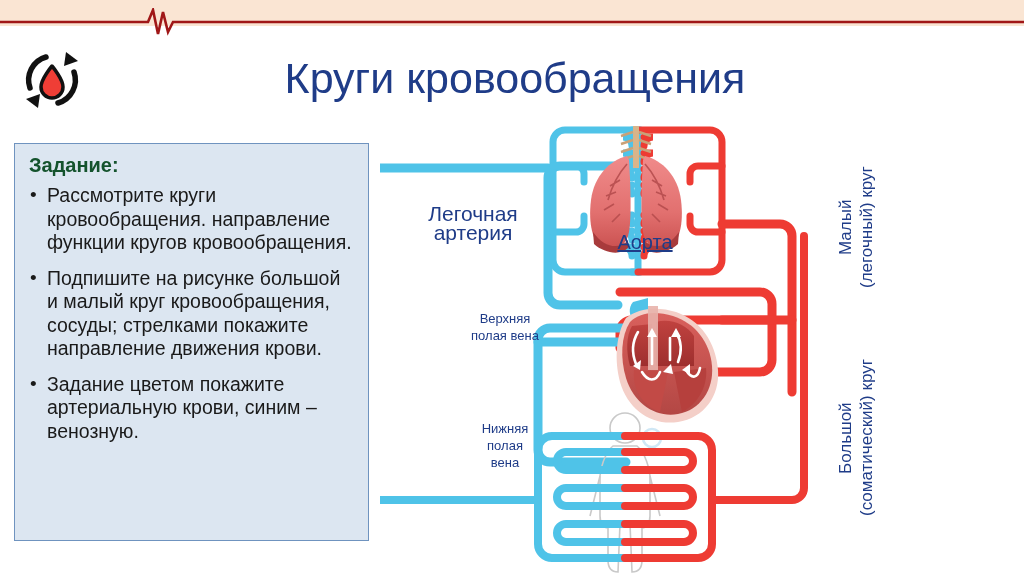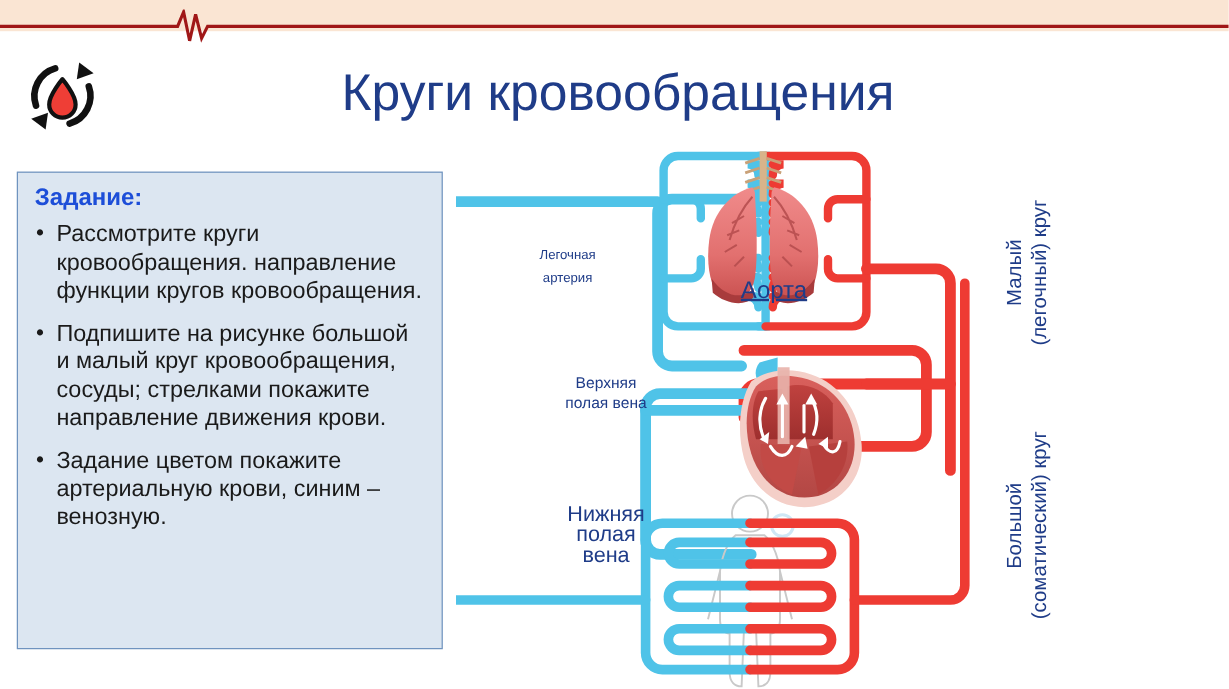--- a/index.html
+++ b/index.html
@@ -19,37 +19,37 @@
     display:flex;align-items:center;justify-content:center;
     color:#1f3c88;font-weight:normal;font-size:43px;letter-spacing:0px;
     white-space:nowrap;
   }
   
   #task-panel{
     position:absolute;left:14px;top:143px;width:355px;height:398px;
     background:#dce6f1;border:1px solid #6f93bf;box-sizing:border-box;
     padding:10px 12px 0 12px;
   }
-  #task-heading{color:#1d4ed8;font-weight:bold;font-size:20px;margin:0 0 7px 2px;}
+  #task-heading{color:#14532d;font-weight:bold;font-size:20px;margin:0 0 7px 2px;}
   #task-list{list-style:none;margin:0;padding:0;}
   #task-list li{
     position:relative;padding-left:20px;margin-bottom:12px;
     font-size:19.5px;line-height:23.5px;color:#1a1a1a;
   }
   #task-list li .bullet{position:absolute;left:3px;top:-1px;font-size:19px;color:#1a1a1a;}
   
   #diagram{position:absolute;left:380px;top:120px;width:644px;height:454px;}
   .diagram-label{
-    position:absolute;color:#1f3c88;font-size:11px;line-height:19px;
+    position:absolute;color:#1f3c88;font-size:21px;line-height:19px;
     text-align:center;white-space:pre-line;
   }
   #label-pulmonary-artery{left:28px;top:84px;width:130px;}
   #label-aorta{left:215px;top:113px;width:100px;font-size:20px;text-decoration:underline;}
   #label-superior-vena-cava{left:60px;top:190px;width:130px;font-size:13px;line-height:17px;}
-  #label-inferior-vena-cava{left:70px;top:300px;width:110px;font-size:18px;line-height:17px;}
+  #label-inferior-vena-cava{left:70px;top:300px;width:110px;font-size:13px;line-height:17px;}
   .side-label{
     position:absolute;color:#1f3c88;font-size:17px;line-height:21px;
     writing-mode:vertical-rl;transform:rotate(180deg);
     text-align:center;white-space:pre-line;
   }
   #label-pulmonary-circuit{left:455px;top:20px;height:175px;}
   #label-systemic-circuit{left:455px;top:208px;height:220px;}
 </style>
 </head>
 <body>

